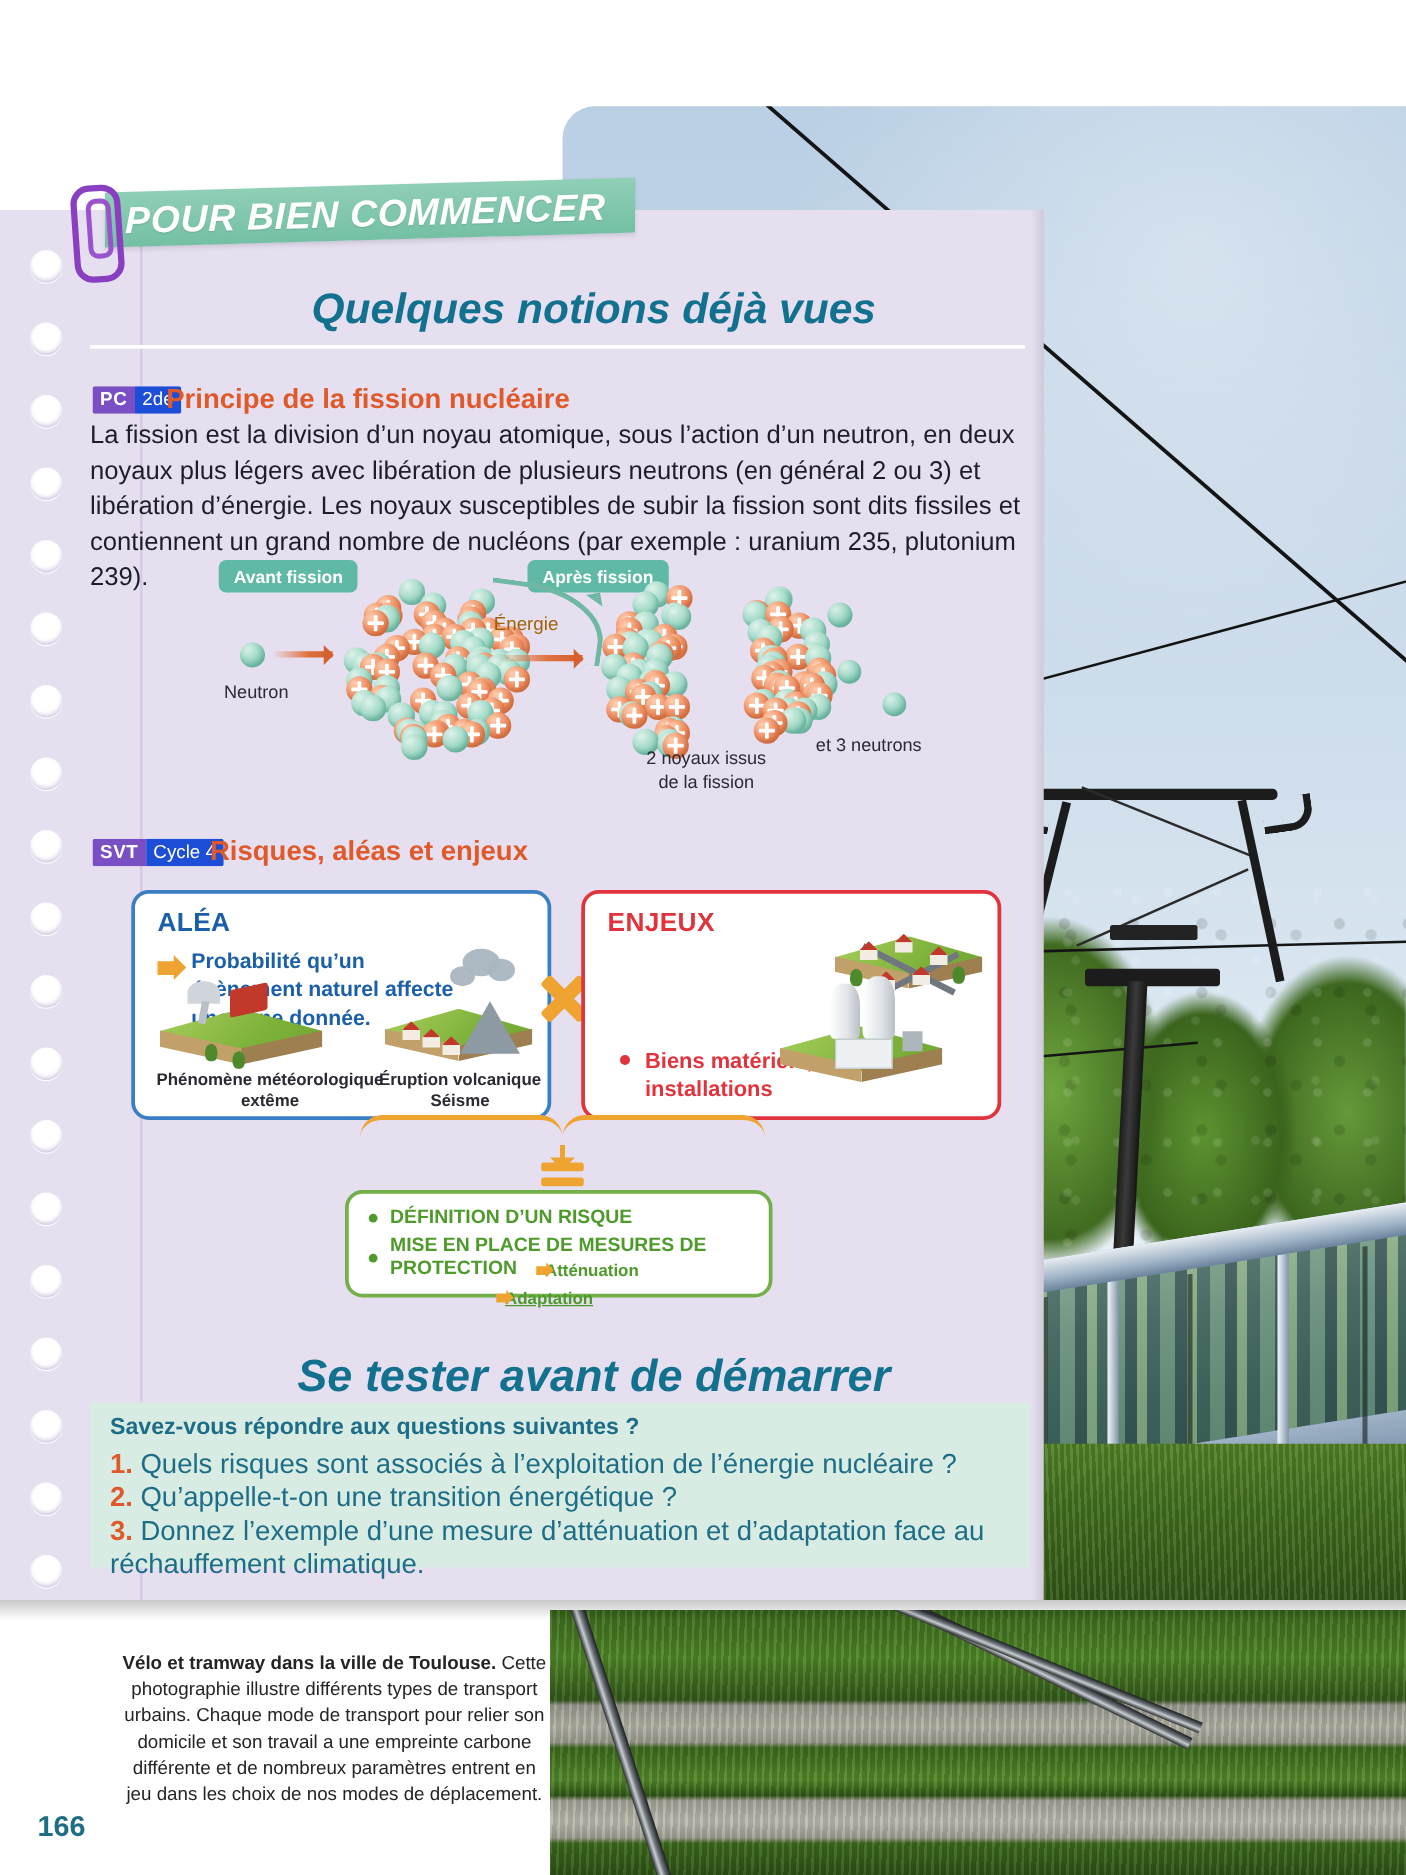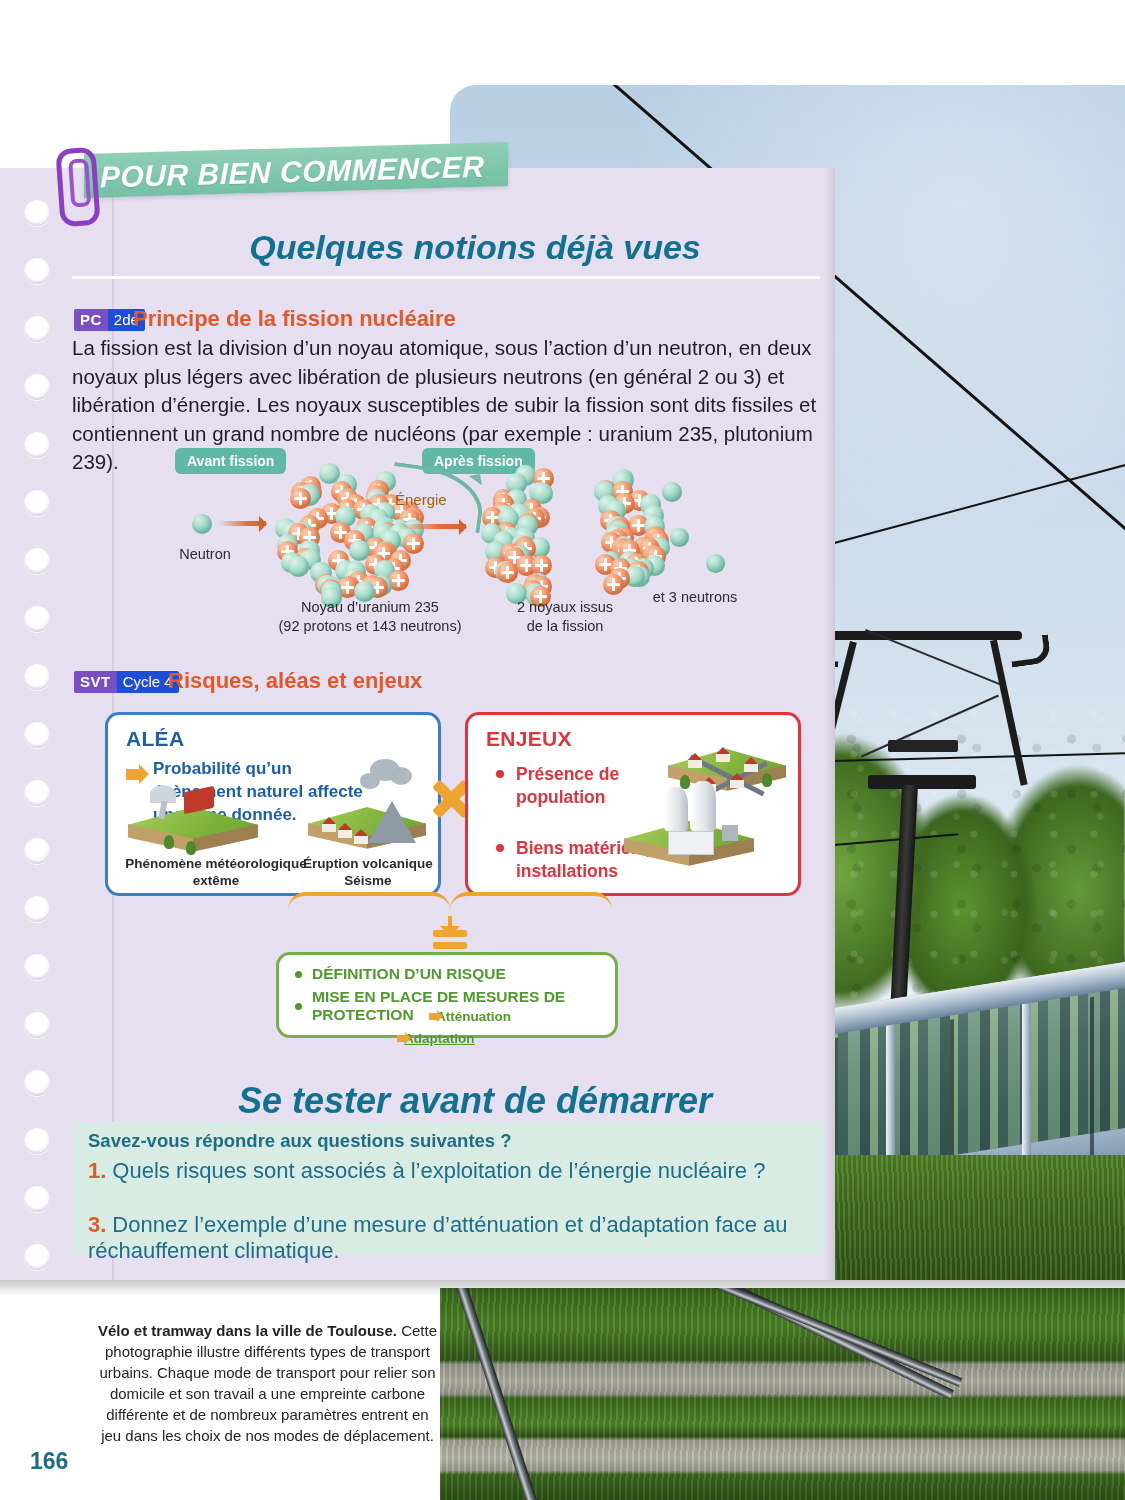--- a/index.html
+++ b/index.html
@@ -458,24 +458,20 @@
       <div class="nuc-p" style="left: 68.883px; top: 116.27px;"></div>
       <div class="nuc-n" style="left: 53.361px; top: 116.808px;"></div>
       <div class="nuc-p" style="left: 97.4638px; top: 117.382px;"></div>
       <div class="nuc-p" style="left: 66.5837px; top: 117.452px;"></div>
       <div class="nuc-p" style="left: 50.0176px; top: 119.087px;"></div>
       <div class="nuc-n" style="left: 84.3333px; top: 120.598px;"></div>
       <div class="nuc-n" style="left: 51.0898px; top: 120.624px;"></div>
       <div class="nuc-n" style="left: 51.2104px; top: 127.461px;"></div>
     </div>
 
-  <div class="nuc-label" id="lab-uranium">
-    <span>Noyau d’uranium 235</span><br>
-    <span>(92 protons et 143 neutrons)</span>
-  </div>
 
   <div class="nuc-label" id="lab-energie">Énergie</div>
   <div class="energy-arc"></div>
   <div class="energy-head"></div>
   <div class="arrow-r" style="left:248px;top:84px;width:68px;"></div>
 
   <div class="nucleus" id="nuc-frag-a" style="left: 332px; top: 28px; width: 92px; height: 136px;">
       <div class="nuc-n" style="left: 33.4378px; top: -3.06927px;"></div>
       <div class="nuc-p" style="left: 50.6435px; top: 0.171575px;"></div>
       <div class="nuc-n" style="left: 24.3672px; top: 4.63257px;"></div>
@@ -632,24 +628,20 @@
   </div>
 </div>
 
 <div class="xmark">
     <span></span>
     <span></span>
   </div>
 
 <div class="card" id="card-enjeux">
   <div class="card-title" id="t-enjeux">ENJEUX</div>
-  <div class="bullet-row" id="enj1">
-    <div class="dot"></div>
-    <div>Présence de population</div>
-  </div>
   <div class="bullet-row" id="enj2">
     <div class="dot"></div>
     <div>
       <span>Biens matériels,</span><br>
       <span>installations</span>
     </div>
   </div>
 
   <div class="tile" style="left:200px;top:34px;width:118px;height:58px;">
     <div class="top"></div>
@@ -712,20 +704,23 @@
     <span>Adaptation</span>
   </div>
 </div>
 
 <div class="h-section" id="title-tester">Se tester avant de démarrer</div>
 <div id="test-box">
   <div class="test-lead">Savez-vous répondre aux questions suivantes ?</div>
   <div class="q" id="q1">
     <b>1.</b><span>Quels risques sont associés à l’exploitation de l’énergie nucléaire ?</span>
   </div>
+  <div class="q" id="q2">
+    <b>2.</b><span>Qu’appelle-t-on une transition énergétique ?</span>
+  </div>
   <div class="q" id="q3">
     <b>3.</b><span>Donnez l’exemple d’une mesure d’atténuation et d’adaptation face au réchauffement climatique.</span>
   </div>
 </div>
 
 <div class="caption">
   <b>Vélo et tramway dans la ville de Toulouse.</b><span> Cette photographie illustre différents types de transport urbains. Chaque mode de transport pour relier son domicile et son travail a une empreinte carbone différente et de nombreux paramètres entrent en jeu dans les choix de nos modes de déplacement.</span>
 </div>
 <div class="pageno">166</div>
 

